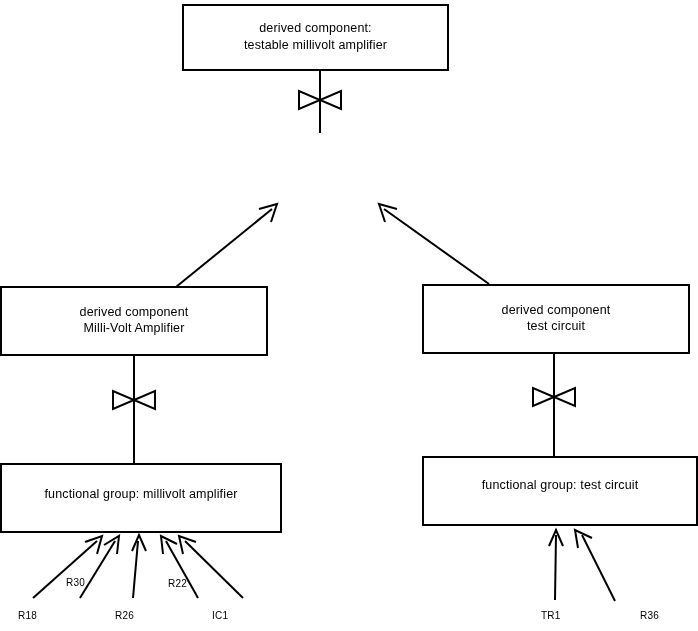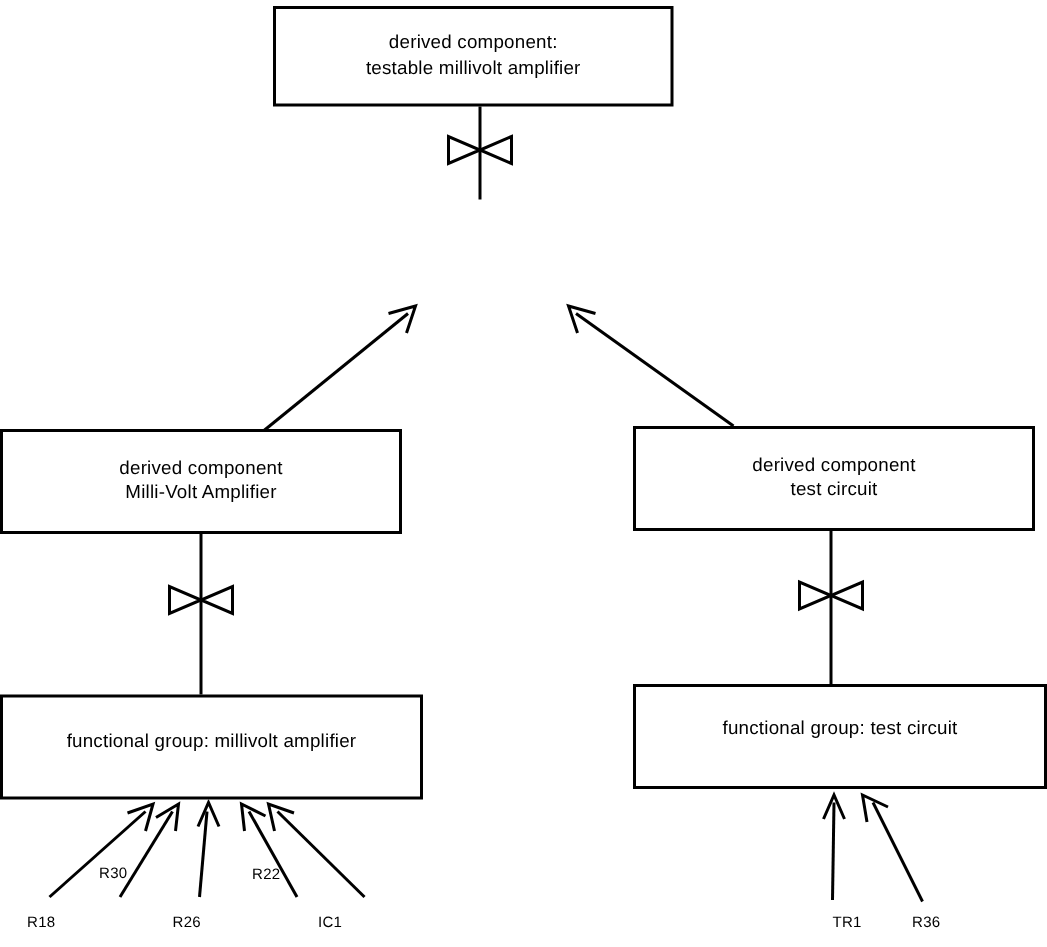--- a/index.html
+++ b/index.html
@@ -163,16 +163,16 @@
 
   <div class="node" id="node-fg-right">
     <span class="node-text">functional group: test circuit</span>
   </div>
 
   <div class="leaf-label" style="left:18px;  top:610px;">R18</div>
   <div class="leaf-label" style="left:66px;  top:577px;">R30</div>
   <div class="leaf-label" style="left:115px; top:610px;">R26</div>
   <div class="leaf-label" style="left:168px; top:578px;">R22</div>
   <div class="leaf-label" style="left:212px; top:610px;text-align:right;">IC1</div>
-  <div class="leaf-label" style="left:555px; top:610px;">TR1</div>
-  <div class="leaf-label" style="left:608px; top:610px;">R36</div>
+  <div class="leaf-label" style="left:541px; top:610px;">TR1</div>
+  <div class="leaf-label" style="left:640px; top:610px;">R36</div>
 
 </div>
 
 </body></html>

